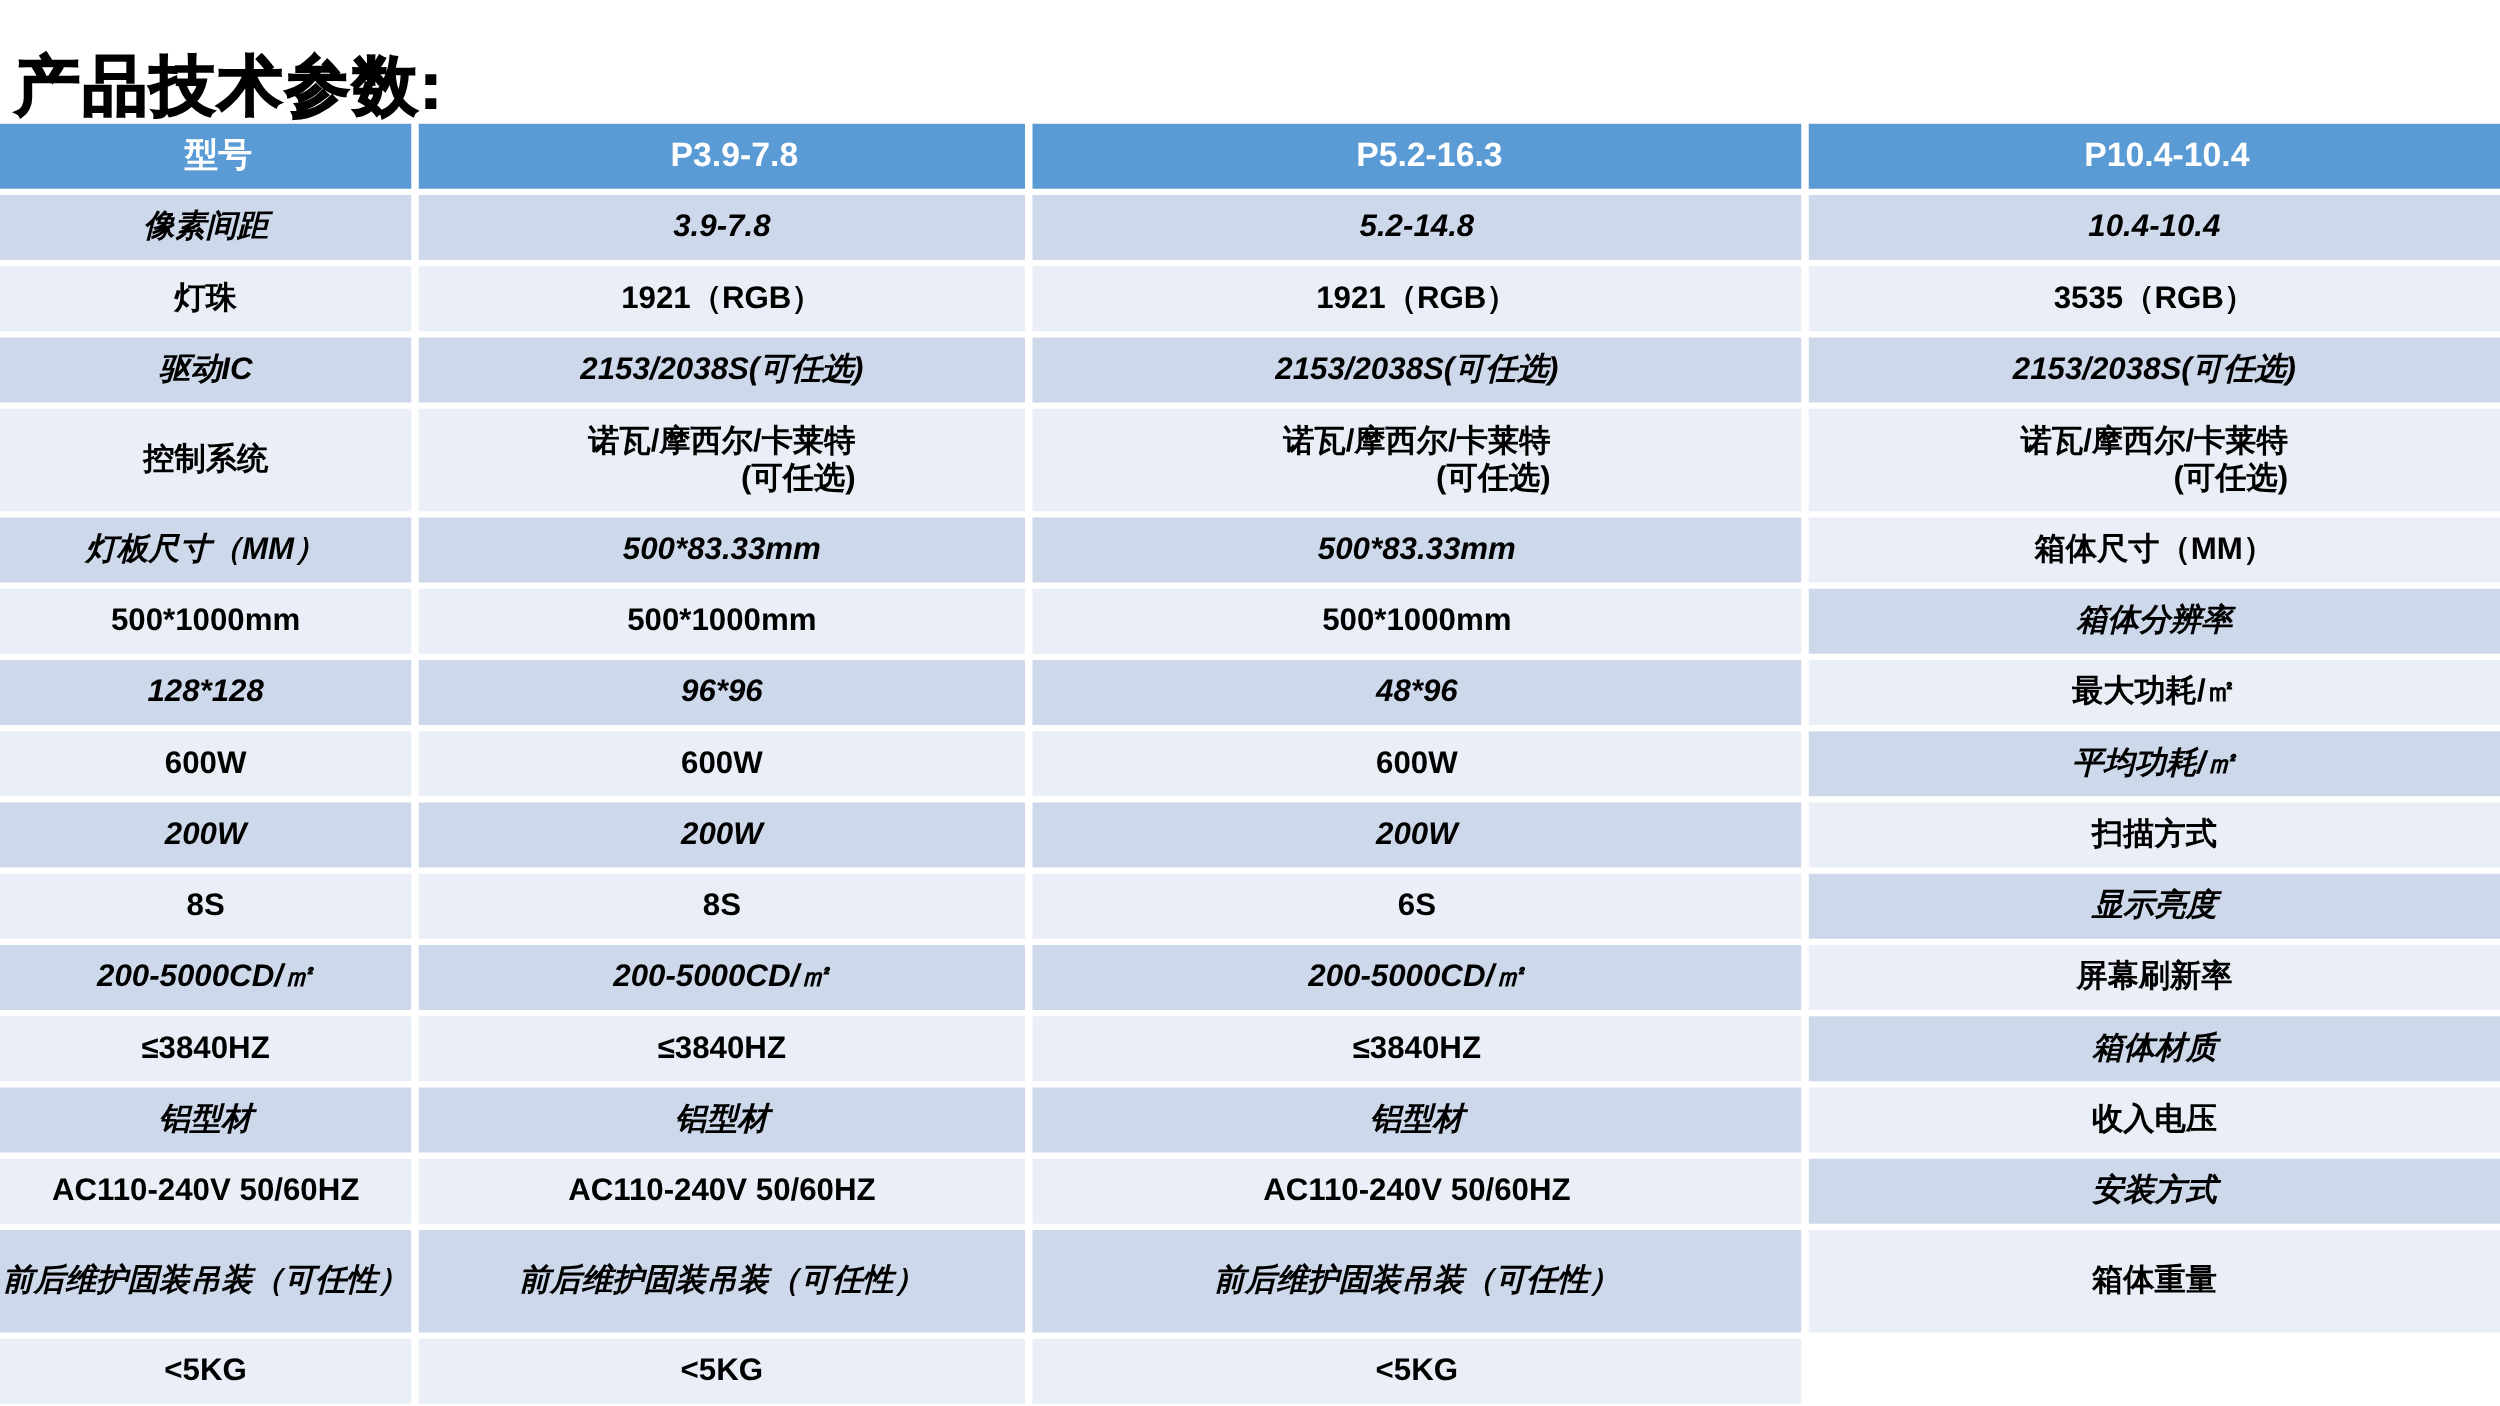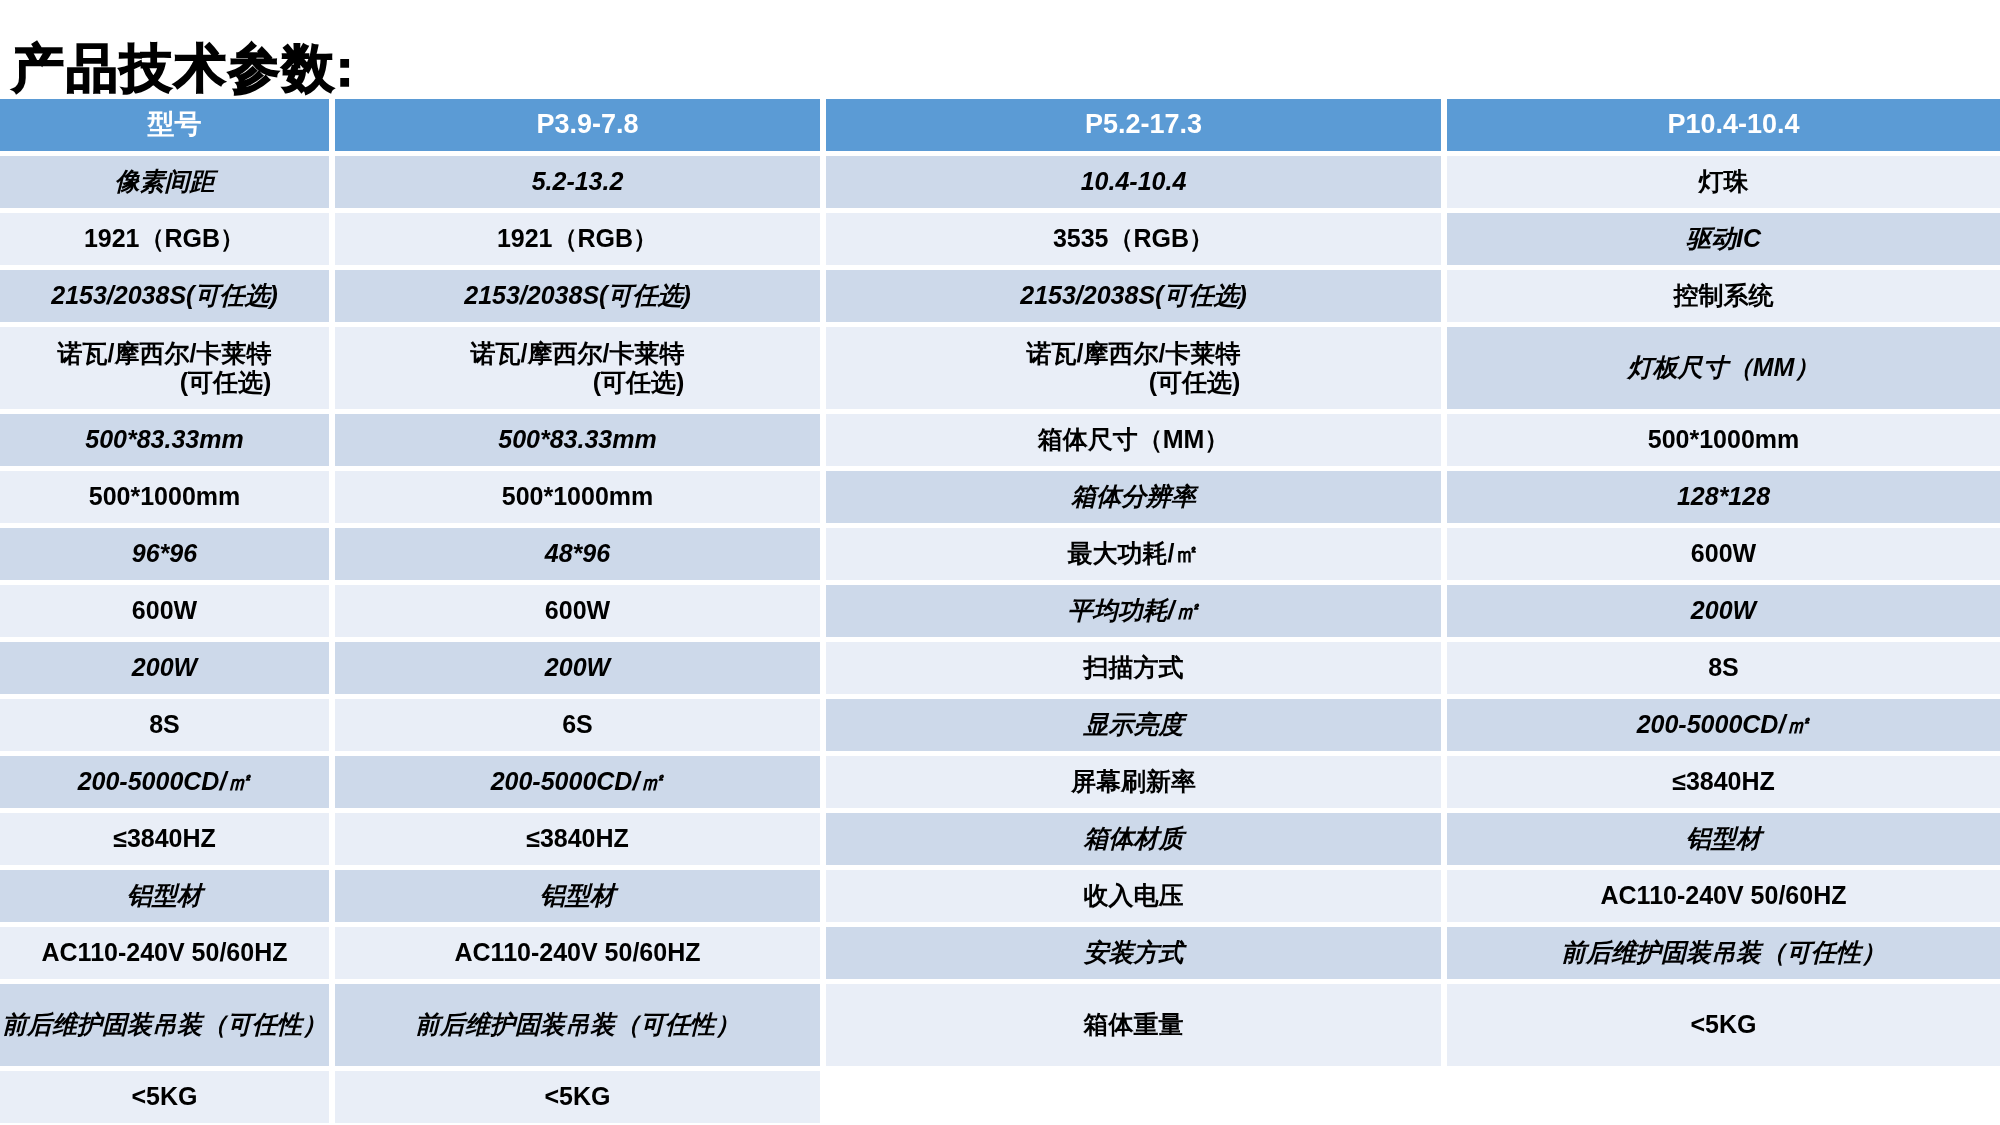--- a/index.html
+++ b/index.html
@@ -63,25 +63,26 @@
 </style>
 </head>
 <body>
 
 <div class="page-title">产品技术参数:</div>
 
 <div class="spec-table">
 
   <div class="cell hdr">型号</div>
   <div class="cell hdr">P3.9-7.8</div>
-  <div class="cell hdr">P5.2-17.3</div>
+  <div class="cell hdr">P5.2-16.3</div>
   <div class="cell hdr">P10.4-10.4</div>
 
   <div class="cell dark">像素间距</div>
-  <div class="cell dark">5.2-13.2</div>
+  <div class="cell dark">3.9-7.8</div>
+  <div class="cell dark">5.2-14.8</div>
   <div class="cell dark">10.4-10.4</div>
 
   <div class="cell light">灯珠</div>
   <div class="cell light">1921（RGB）</div>
   <div class="cell light">1921（RGB）</div>
   <div class="cell light">3535（RGB）</div>
 
   <div class="cell dark">驱动IC</div>
   <div class="cell dark">2153/2038S(可任选)</div>
   <div class="cell dark">2153/2038S(可任选)</div>

